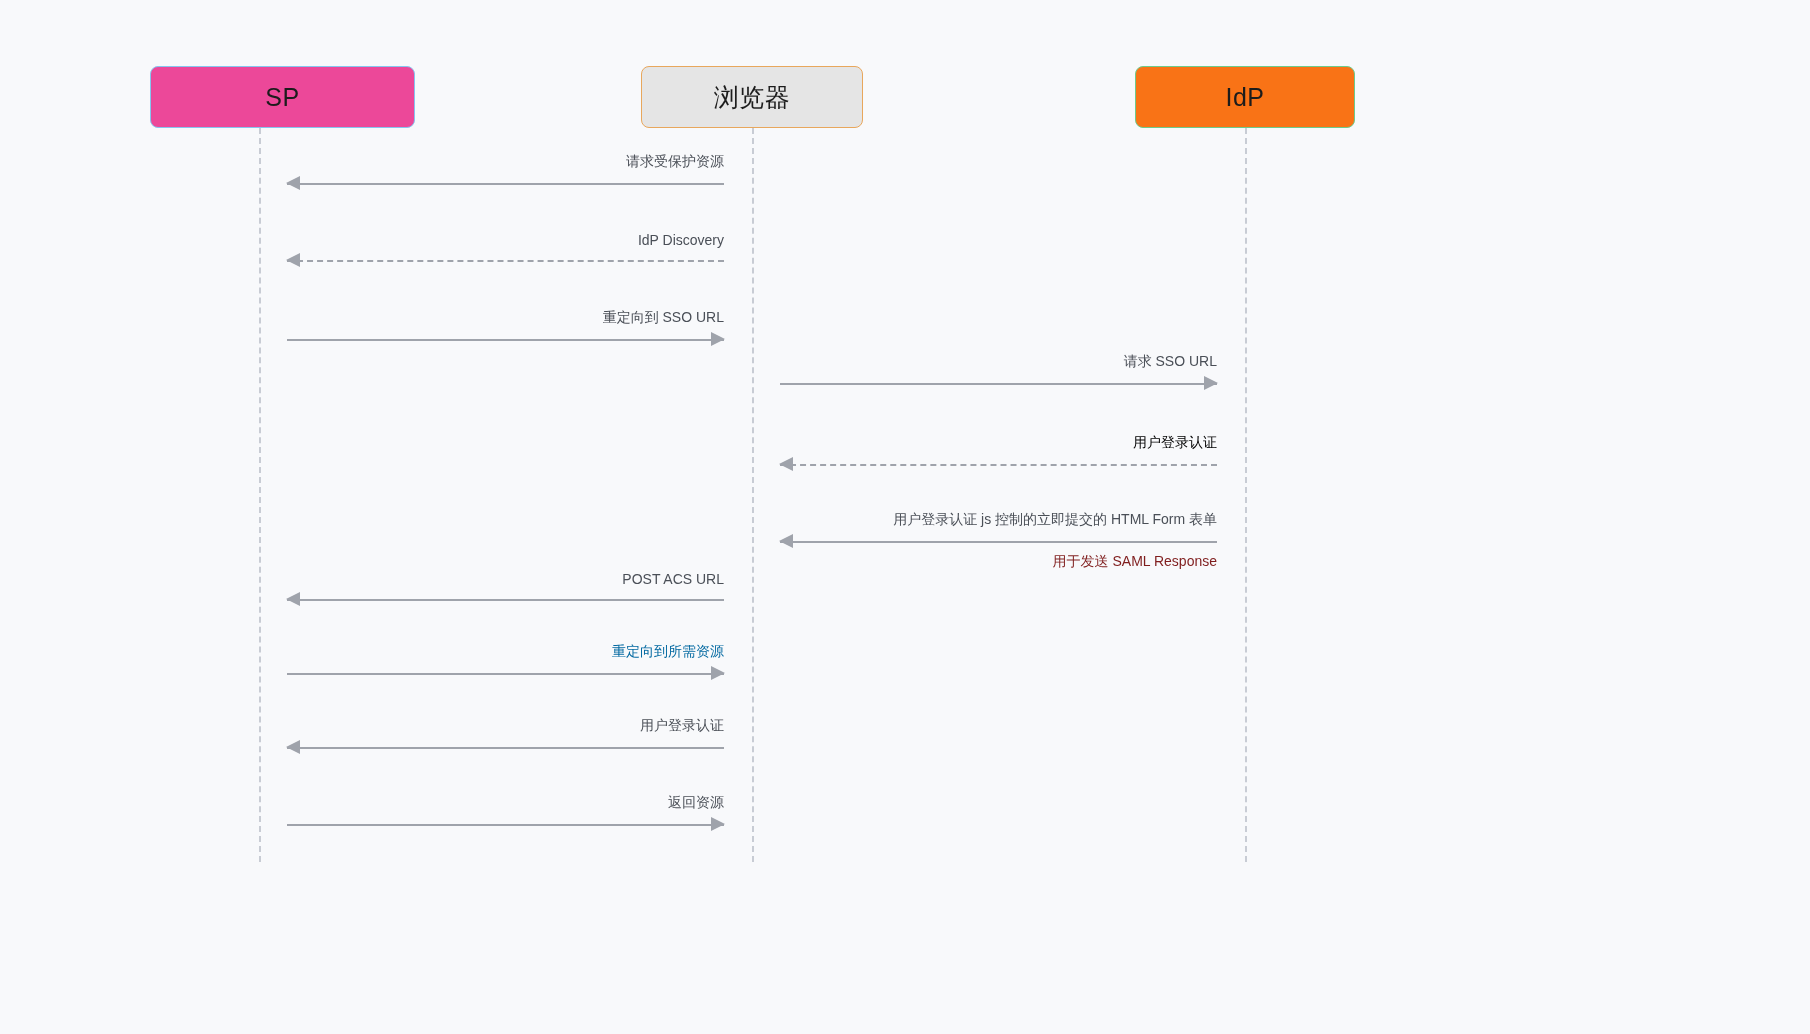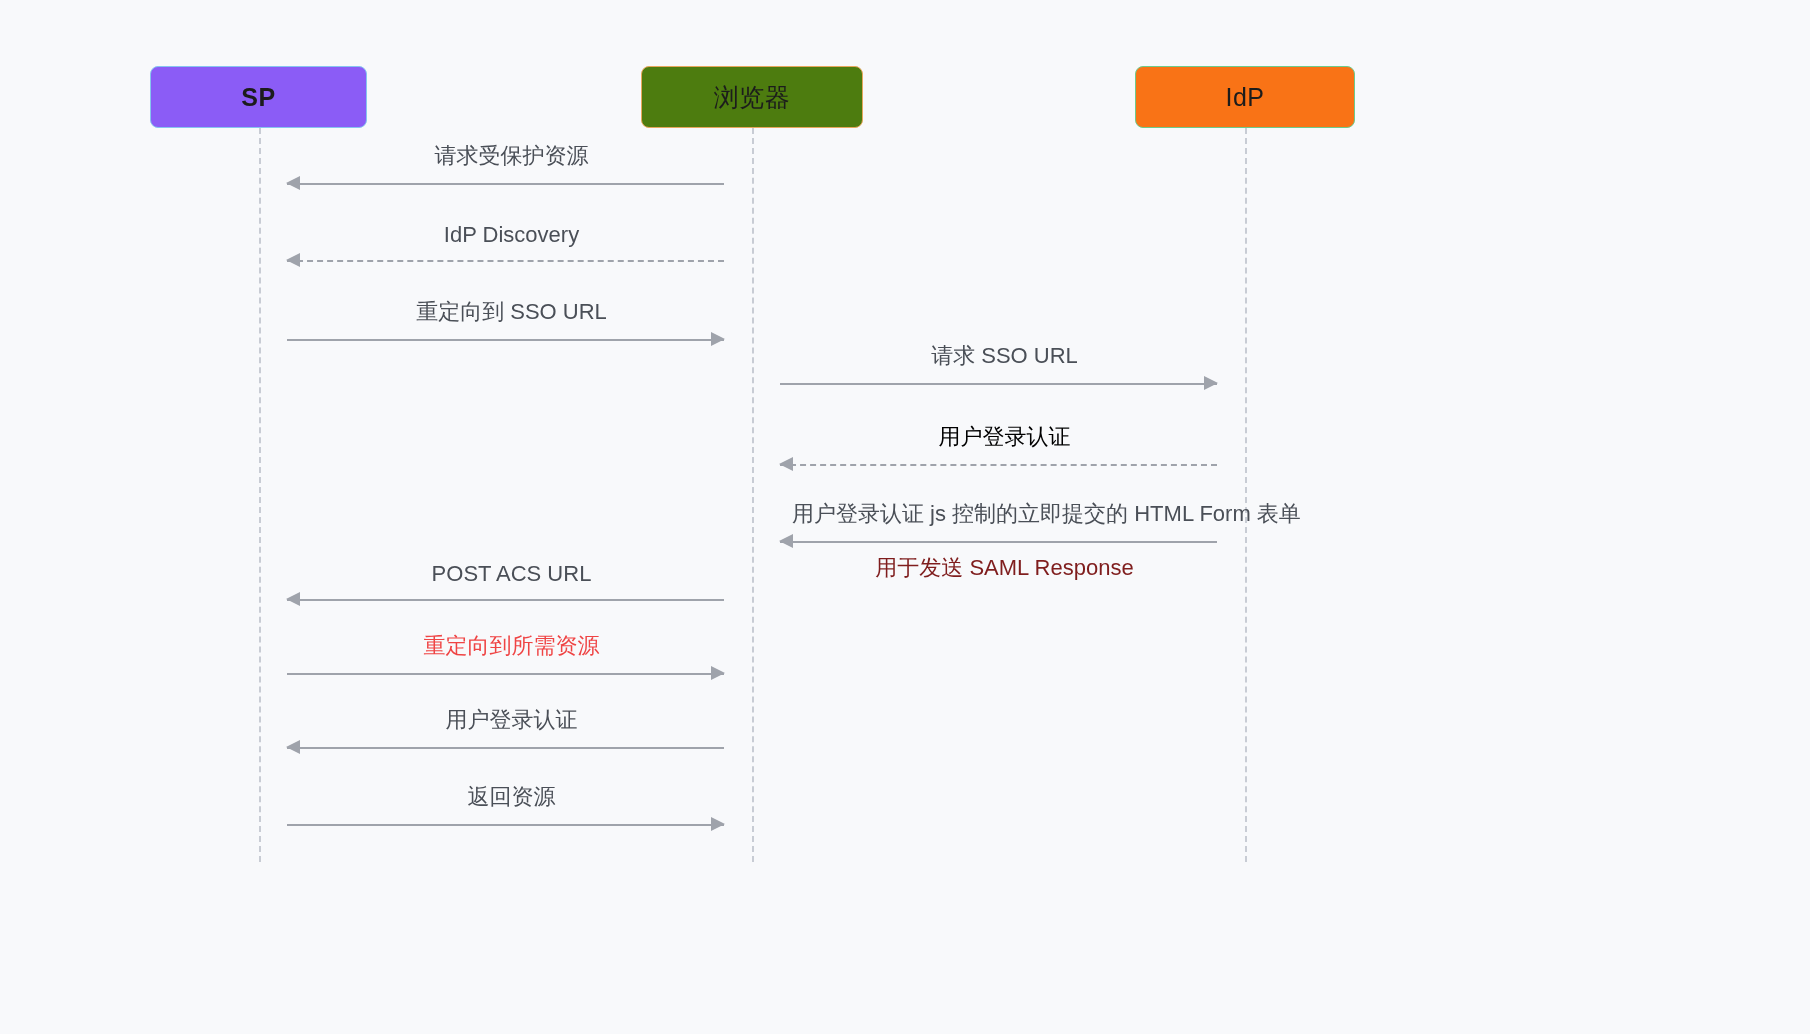--- a/index.html
+++ b/index.html
@@ -72,41 +72,41 @@
     border-left: 14px solid #9fa3ab;
   }
   .msg-head.left {
     left: -1px;
     border-right: 14px solid #9fa3ab;
   }
   .msg-label {
     position: absolute;
     left: 12px;
     right: 0;
-    text-align: center;
-    font-size: 22px;
+    text-align: right;
+    font-size: 14px;
     color: #4a4f57;
     white-space: nowrap;
   }
   .msg-label.above {
     bottom: 12px;
   }
   .msg-label.below {
     top: 12px;
   }
 </style>
 </head>
 <body>
 
 <div id="diagram-root">
 
-  <div class="participant-box" style="left: 150px; top: 66px; width: 217px; height: 62px; background: #8b5cf6; border: 1.5px solid rgb(134, 197, 239); font-weight: bold;">
+  <div class="participant-box" style="left: 150px; top: 66px; width: 265px; height: 62px; background: #ec4899; border: 1.5px solid rgb(134, 197, 239);">
     <span class="participant-label">SP</span>
   </div>
-  <div class="participant-box" style="left: 641px; top: 66px; width: 222px; height: 62px; background: #4d7c0f; border: 1.5px solid rgb(232, 167, 92);">
+  <div class="participant-box" style="left: 641px; top: 66px; width: 222px; height: 62px; background: #e5e5e5; border: 1.5px solid rgb(232, 167, 92);">
     <span class="participant-label">浏览器</span>
   </div>
   <div class="participant-box" style="left: 1135px; top: 66px; width: 220px; height: 62px; background: #f97316; border: 1.5px solid rgb(109, 203, 139);">
     <span class="participant-label">IdP</span>
   </div>
 
   <div class="lifeline" style="left: 259px; top: 128px; height: 734px; border-left-color: rgb(200, 204, 212);"></div>
   <div class="lifeline" style="left: 752px; top: 128px; height: 734px; border-left-color: rgb(200, 204, 212);"></div>
   <div class="lifeline" style="left: 1245px; top: 128px; height: 734px; border-left-color: rgb(200, 204, 212);"></div>
 
@@ -143,21 +143,21 @@
         <div class="msg-label below" style="color: #7f1d1d;">用于发送 SAML Response</div>
       </div>
       <div class="message" style="left: 287px; width: 437px; top: 599px;">
         <div class="msg-line" style="border-top-color: rgb(159, 163, 171);"></div>
         <div class="msg-head left" style="border-right-color: rgb(159, 163, 171);"></div>
         <div class="msg-label above" style="color: rgb(74, 79, 87);">POST ACS URL</div>
       </div>
       <div class="message" style="left: 287px; width: 437px; top: 673px;">
         <div class="msg-line" style="border-top-color: rgb(159, 163, 171);"></div>
         <div class="msg-head right" style="border-left-color: rgb(159, 163, 171);"></div>
-        <div class="msg-label above" style="color: #ef4444;">重定向到所需资源</div>
+        <div class="msg-label above" style="color: #0369a1;">重定向到所需资源</div>
       </div>
       <div class="message" style="left: 287px; width: 437px; top: 747px;">
         <div class="msg-line" style="border-top-color: rgb(159, 163, 171);"></div>
         <div class="msg-head left" style="border-right-color: rgb(159, 163, 171);"></div>
         <div class="msg-label above" style="color: rgb(74, 79, 87);">用户登录认证</div>
       </div>
       <div class="message" style="left: 287px; width: 437px; top: 824px;">
         <div class="msg-line" style="border-top-color: rgb(159, 163, 171);"></div>
         <div class="msg-head right" style="border-left-color: rgb(159, 163, 171);"></div>
         <div class="msg-label above" style="color: rgb(74, 79, 87); margin-top: 16px;">返回资源</div>

